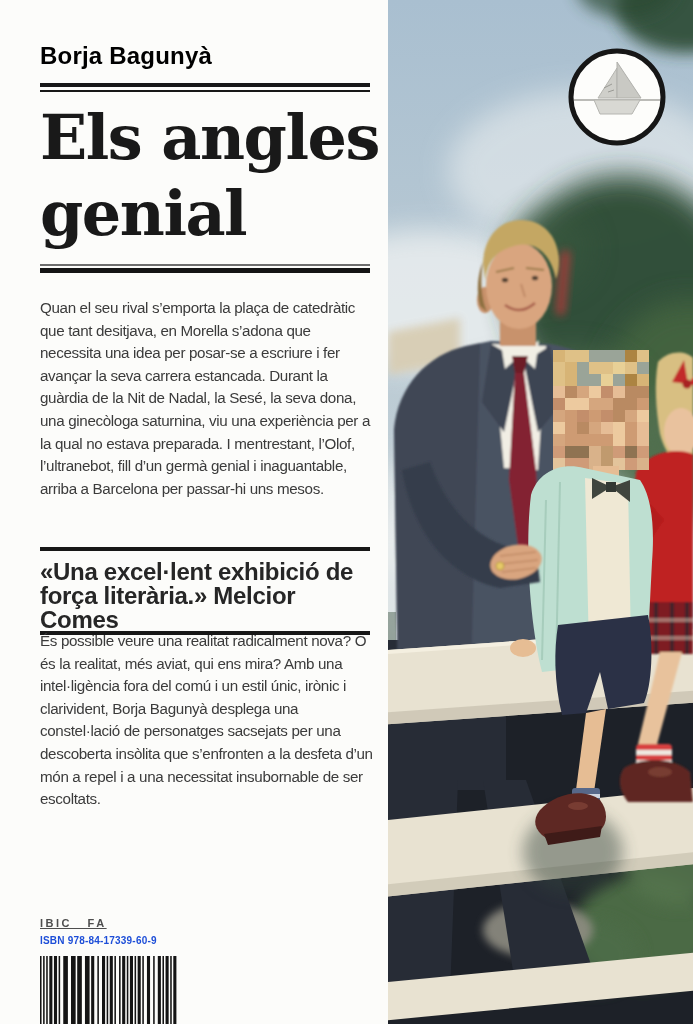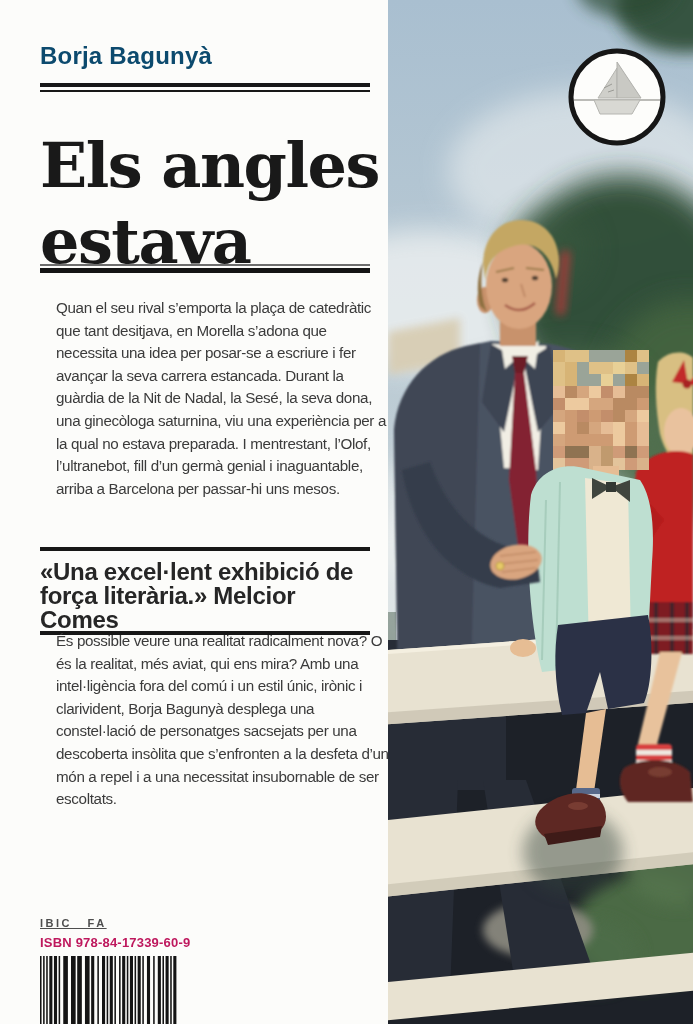--- a/index.html
+++ b/index.html
@@ -1,39 +1,39 @@
 <!DOCTYPE html>
 <html style="--c-sky_top: #a9bfd0; --c-sky_bottom: #ccd6d8; --c-cloud: #eef1f1; --c-tree_dark: #2c4a30; --c-tree_mid: #45653f; --c-building: #d8cdb4; --c-suit: #4a5262; --c-suit_dark: #363d4b; --c-shirt: #f1eee4; --c-tie: #832032; --c-skin: #d9a57f; --c-skin_boy: #e6bd94; --c-hair_man: #c4a763; --c-hair_girl: #d8bf82; --c-cardigan: #bedfd1; --c-boy_shirt: #efe8d4; --c-shorts: #2b3146; --c-red_top: #bf2020; --c-fence: #e8e2d1; --c-fence_shade: #c9c3b1; --c-gap_dark: #1d2128; --c-grass: #4b6a45; --c-shoe: #5e2823; --c-logo_ring: #161616; --c-boat_gray: #c9c9c4; --c-ink: #171717;"><head>
 <meta charset="utf-8">
 <style>
   html,body{margin:0;padding:0;background:#e9e9e9;}
   .cover{position:relative;width:693px;height:1024px;background:#fcfcfa;overflow:hidden;
          font-family:"Liberation Sans",sans-serif;}
   .leftcol{position:absolute;left:40px;top:0;width:334px;}
   .abs{position:absolute;left:0;}
 
-  .author{top:42px;font-size:24px;font-weight:bold;color:#0c4a6e;letter-spacing:.2px;text-align:center;}
+  .author{top:42px;font-size:24px;font-weight:bold;color:#000000;letter-spacing:.2px;text-align:center;}
 
   .rule-a{top:83px;width:330px;height:3px;border-top:4px solid #171717;border-bottom:2px solid #171717;}
   .rule-b{top:264px;width:330px;height:2px;border-top:2px solid #6d6d6d;border-bottom:5px solid #141414;}
   .rule-c{top:547px;width:330px;height:0;border-top:4px solid #171717;}
   .rule-d{top:631px;width:330px;height:0;border-top:4px solid #171717;}
 
   .title{top:100px;width:340px;font-family:"DejaVu Serif",serif;font-weight:bold;
-         font-size:62px;line-height:76px;color:#191919;letter-spacing:-1.5px;margin-top:28px;}
-
-  .bodytext{width:334px;font-size:15.2px;line-height:22.6px;color:#3b3b3b;letter-spacing:-.35px;margin-left:16px;}
+         font-size:62px;line-height:76px;color:#191919;letter-spacing:-1.5px;}
+
+  .bodytext{width:334px;font-size:15.2px;line-height:22.6px;color:#3b3b3b;letter-spacing:-.35px;}
   .synopsis{top:297px;}
   .review{top:630px;}
 
   .quote{top:560px;width:334px;font-size:24px;line-height:24px;font-weight:bold;
          color:#262626;letter-spacing:-.3px;}
 
   .ibic{top:917px;font-size:11px;font-weight:bold;color:#4e4e4e;letter-spacing:2.5px;word-spacing:10px;text-decoration:underline;}
-  .isbn{top:935px;font-size:13px;font-weight:bold;color:#be185d;letter-spacing:.2px;}
+  .isbn{top:935px;font-size:10px;font-weight:bold;color:#1d4ed8;letter-spacing:.2px;}
   .barcode{top:956px;left:0;}
 
   .photo{position:absolute;left:388px;top:0;width:305px;height:1024px;display:block;}
 
   
   .f-skin{fill:var(--c-skin)} .f-skinb{fill:var(--c-skin_boy)}
   .f-suit{fill:var(--c-suit)} .f-suitd{fill:var(--c-suit_dark)}
   .f-shirt{fill:var(--c-shirt)} .f-tie{fill:var(--c-tie)}
   .f-card{fill:var(--c-cardigan)} .f-bshirt{fill:var(--c-boy_shirt)}
   .f-shorts{fill:var(--c-shorts)} .f-red{fill:var(--c-red_top)}
@@ -45,21 +45,21 @@
 </head>
 <body>
 
 <div class="cover">
 
   <div class="leftcol">
     <div class="abs author">Borja Bagunyà</div>
     <div class="abs rule-a"></div>
     <div class="abs title">
       <div>Els angles</div>
-      <div>estava</div>
+      <div>genial</div>
     </div>
     <div class="abs rule-b"></div>
     <div class="abs bodytext synopsis">Quan el seu rival s’emporta la plaça de catedràtic que tant desitjava, en Morella s’adona que necessita una idea per posar-se a escriure i fer avançar la seva carrera estancada. Durant la guàrdia de la Nit de Nadal, la Sesé, la seva dona, una ginecòloga saturnina, viu una experiència per a la qual no estava preparada. I mentrestant, l’Olof, l’ultranebot, fill d’un germà genial i inaguantable, arriba a Barcelona per passar-hi uns mesos.</div>
     <div class="abs rule-c"></div>
     <div class="abs quote">«Una excel·lent exhibició de força literària.» Melcior Comes</div>
     <div class="abs rule-d"></div>
     <div class="abs bodytext review">És possible veure una realitat radicalment nova? O és la realitat, més aviat, qui ens mira? Amb una intel·ligència fora del comú i un estil únic, irònic i clarivident, Borja Bagunyà desplega una constel·lació de personatges sacsejats per una descoberta insòlita que s’enfronten a la desfeta d’un món a repel i a una necessitat insubornable de ser escoltats.</div>
     <div class="abs ibic">IBIC FA</div>
     <div class="abs isbn">ISBN 978-84-17339-60-9</div>
     <svg class="abs barcode" width="158" height="70">

